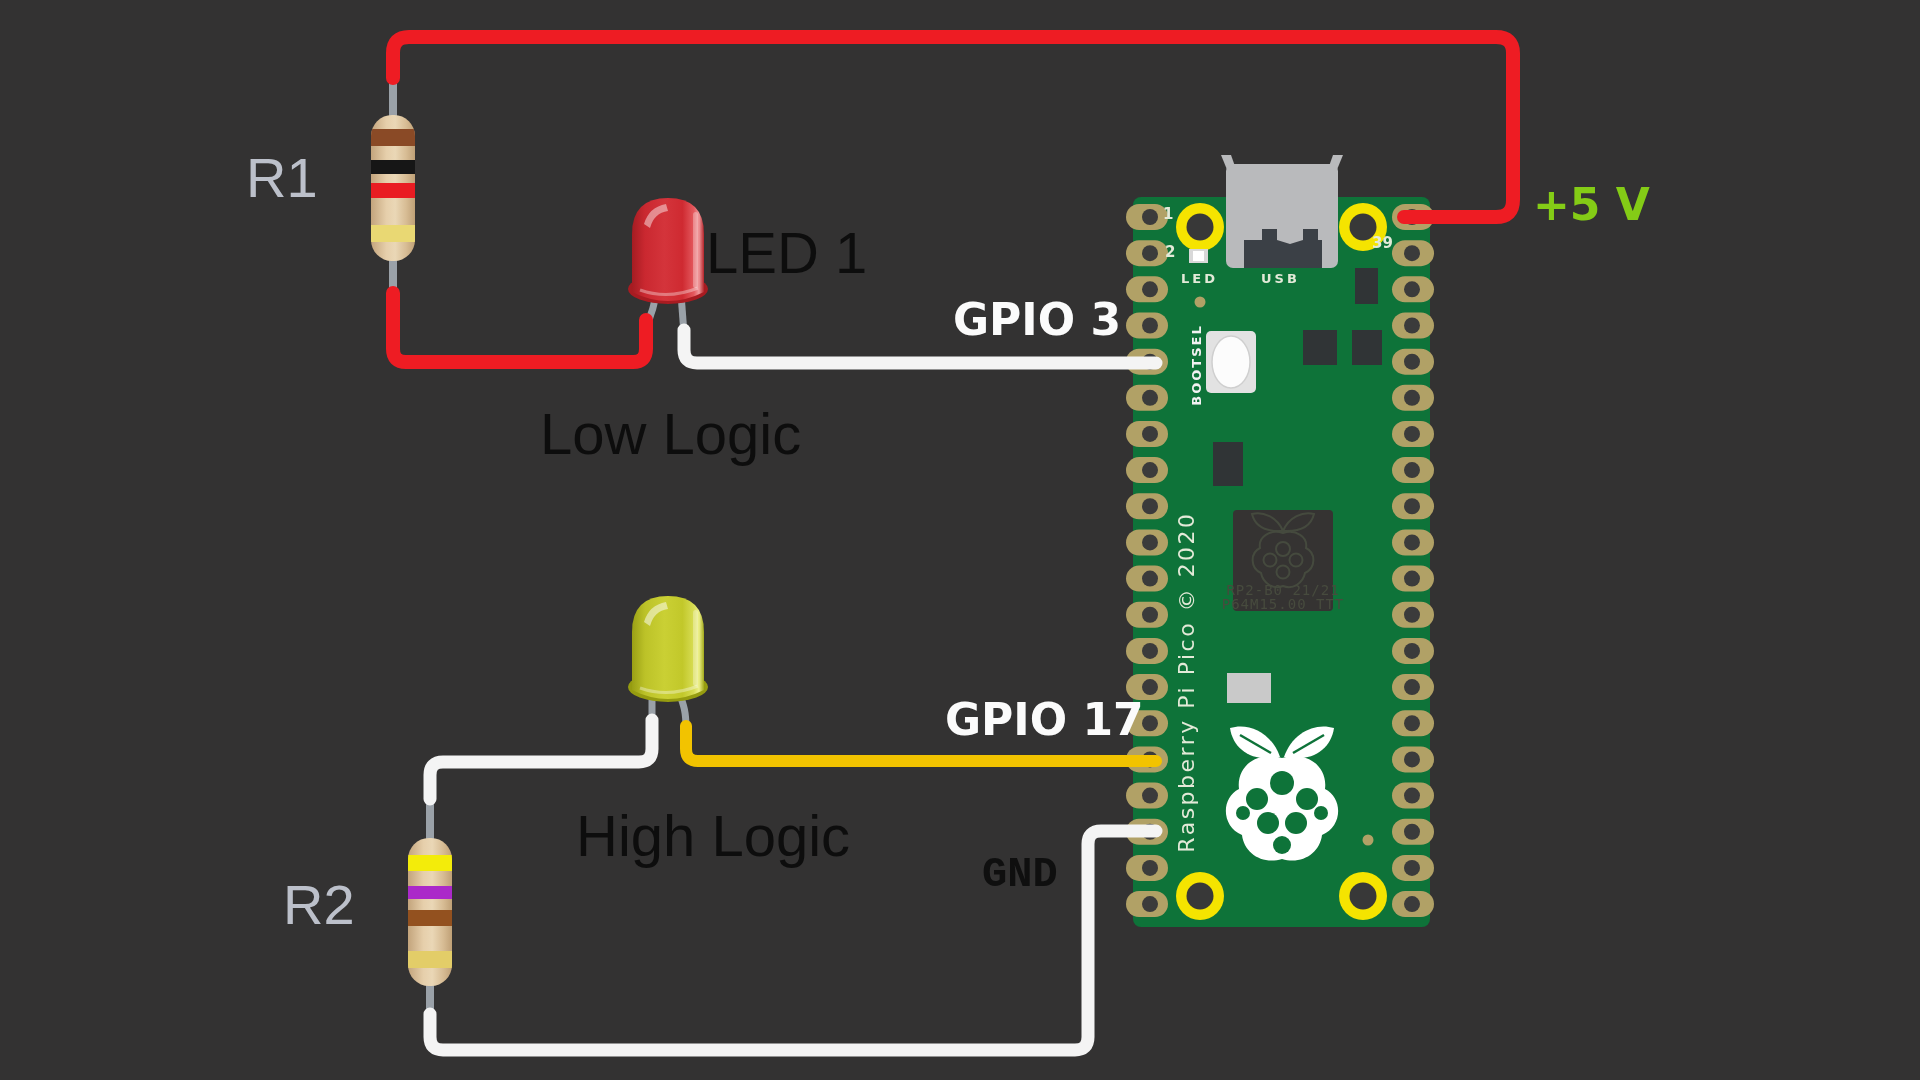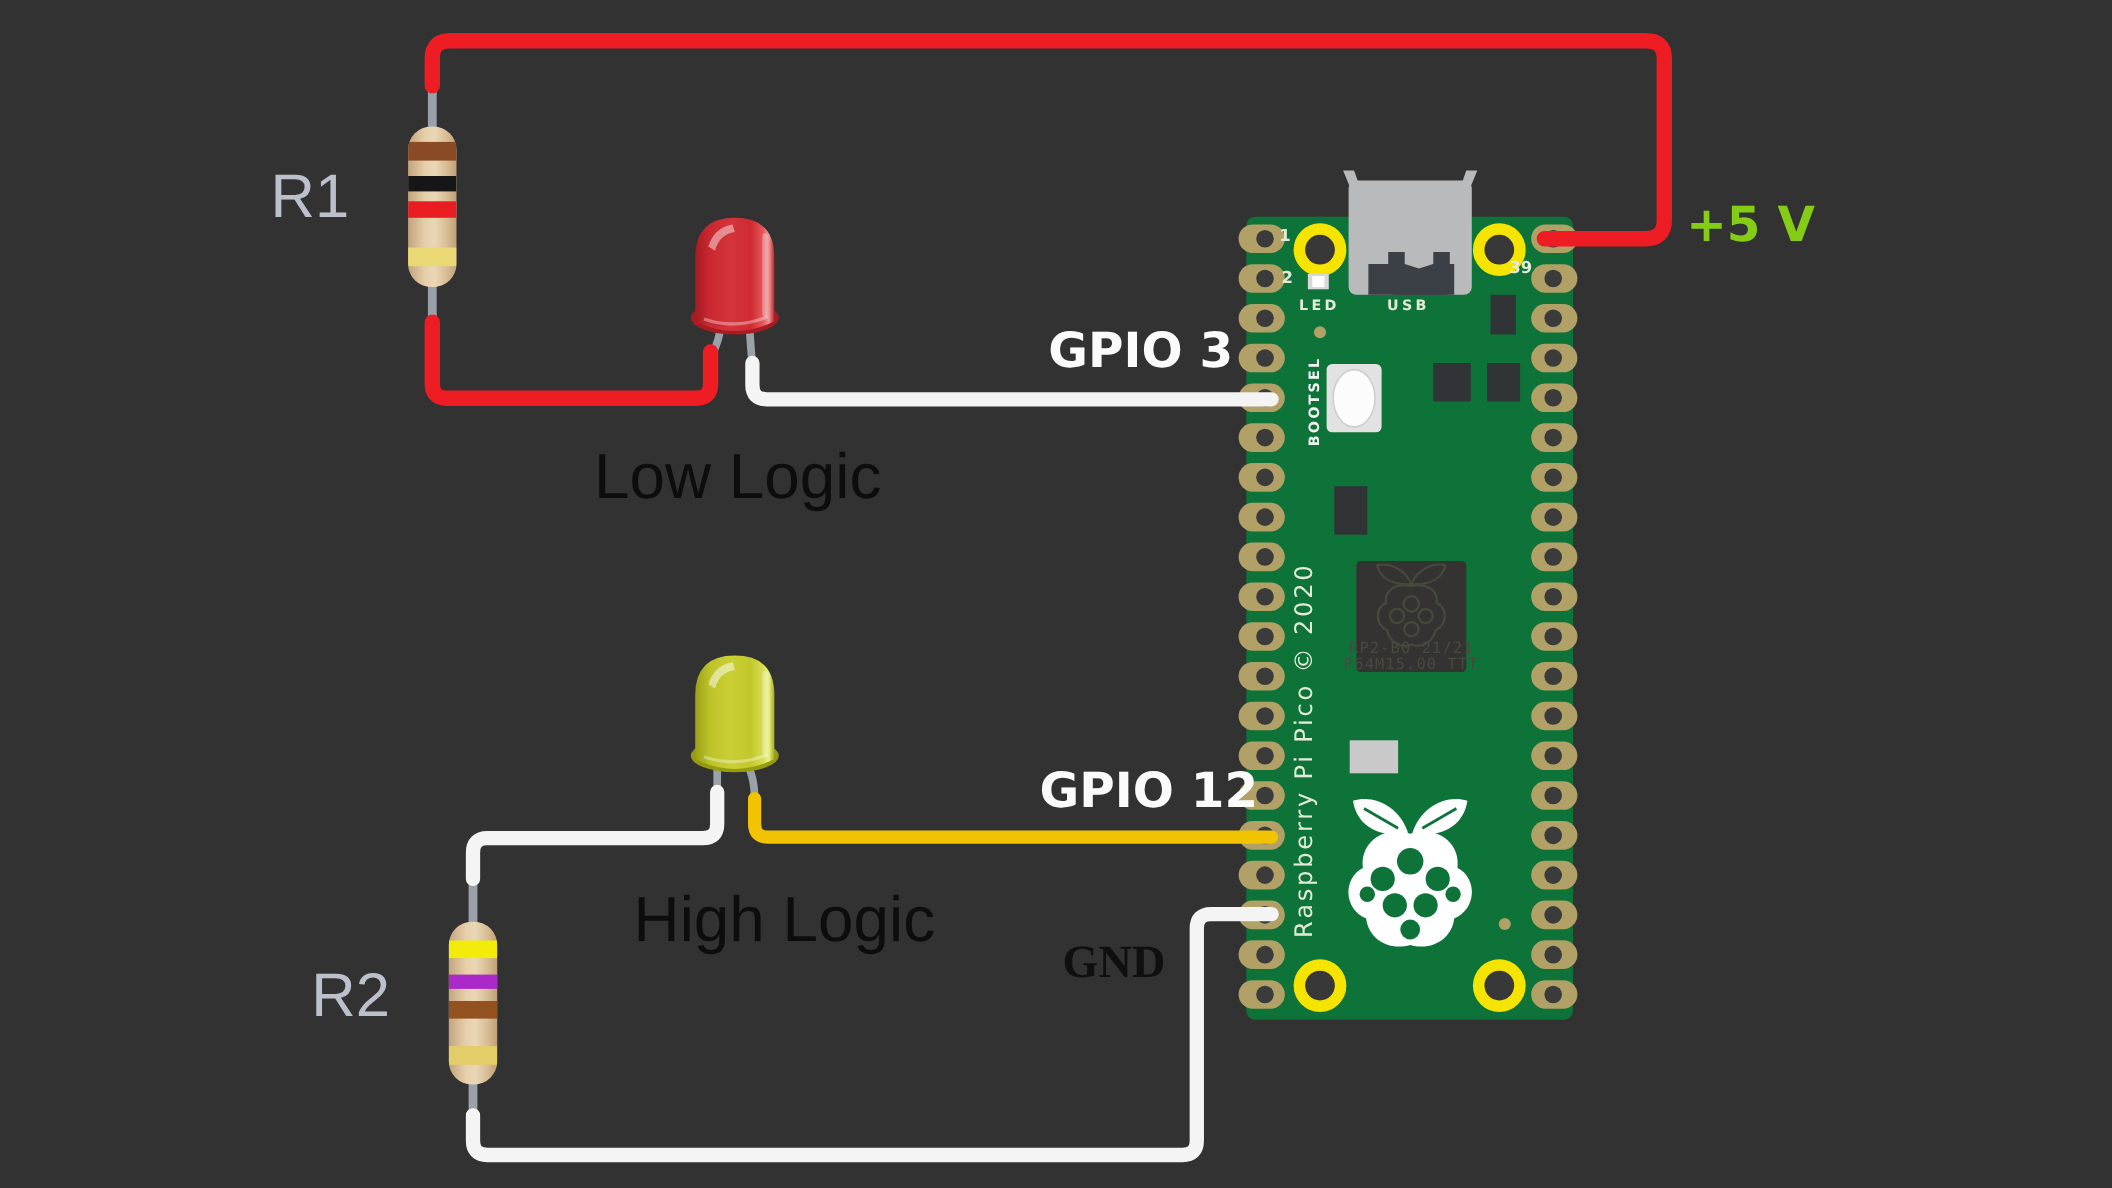--- a/index.html
+++ b/index.html
@@ -3,21 +3,21 @@
 <meta charset="utf-8">
 <style>
   html,body{margin:0;padding:0;background:#333232;}
   .stage{position:relative;width:1920px;height:1080px;background:#333232;overflow:hidden;
          font-family:"Liberation Sans",sans-serif;}
   .stage svg{position:absolute;left:0;top:0;}
   .lbl{position:absolute;line-height:1;white-space:nowrap;}
   .lbl-ref{font-size:56px;color:#bcc0ca;}
   .lbl-dark{font-size:58px;color:#0d0d0d;}
   .lbl-white{font-family:"DejaVu Sans",sans-serif;font-size:44px;font-weight:700;color:#fbfbfb;}
-  .lbl-gnd{font-family:Liberation Serif, serif;font-size:42px;font-weight:bold;color:#0f0f0f;}
+  .lbl-gnd{font-family:Liberation Mono, monospace;font-size:42px;font-weight:bold;color:#0f0f0f;margin-left:16px;}
   .lbl-5v{font-family:"DejaVu Sans",sans-serif;font-size:44px;font-weight:bold;color:#84cc16;}
   .sil{font-family:"DejaVu Sans",sans-serif;color:#e3ead8;font-weight:bold;}
   .pin-num{font-size:15px;}
   .sil-cap{font-size:13px;letter-spacing:3px;}
   .v-label{position:absolute;transform:translate(-50%,-50%) rotate(-90deg);white-space:nowrap;line-height:1;}
   .board-title{font-family:"DejaVu Sans",sans-serif;font-size:22px;letter-spacing:2.5px;color:#e3ead8;}
   .bootsel{font-family:"DejaVu Sans",sans-serif;font-size:13px;font-weight:bold;letter-spacing:2px;color:#f2f2f2;}
   .chip-line{position:absolute;transform:translateX(-50%);left:1283px;font-family:"DejaVu Sans Mono",monospace;
              font-size:14px;letter-spacing:1px;color:#474b3e;line-height:1;white-space:nowrap;}
 </style>
@@ -269,23 +269,24 @@
   <g>
     <ellipse cx="668" cy="687" rx="40" ry="15" fill="#969c10"></ellipse>
     <path d="M632 690 L632 632 Q632 596 668 596 Q704 596 704 632 L704 690 Q686 699 668 699 Q650 699 632 690 Z" fill="url(#ledYellow)"></path>
     <path d="M644 622 Q649 605 666 602 L668 609 Q654 611 650 626 Z" fill="#ffffff" opacity="0.5"></path>
     <rect x="693" y="610" width="5" height="76" rx="2.5" fill="#ffffff" opacity="0.3"></rect>
     <path d="M640 688 Q668 698 698 686" stroke="#ffffff" stroke-width="3" fill="none" opacity="0.35"></path>
   </g>
 </svg>
 
   <div class="lbl lbl-ref" style="left:246px;top:150px">R1</div>
+  <div class="lbl lbl-dark" style="left:706px;top:224px">LED 1</div>
   <div class="lbl lbl-white" style="left:953px;top:298px">GPIO 3</div>
   <div class="lbl lbl-dark" style="left:540px;top:405px">Low Logic</div>
-  <div class="lbl lbl-white" style="left:945px;top:698px">GPIO 12</div>
+  <div class="lbl lbl-white" style="left:945px;top:698px">GPIO 17</div>
   <div class="lbl lbl-dark" style="left:576px;top:807px">High Logic</div>
   <div class="lbl lbl-gnd" style="left:966px;top:854px">GND</div>
   <div class="lbl lbl-ref" style="left:283px;top:877px">R2</div>
   <div class="lbl lbl-5v" style="left:1533px;top:183px">+5 V</div>
 
   <div class="lbl sil pin-num" style="left:1163px;top:207px">1</div>
   <div class="lbl sil pin-num" style="left:1165px;top:245px">2</div>
   <div class="lbl sil pin-num" style="left:1372px;top:236px">39</div>
   <div class="lbl sil sil-cap" style="left:1181px;top:272px">LED</div>
   <div class="lbl sil sil-cap" style="left:1261px;top:272px">USB</div>

